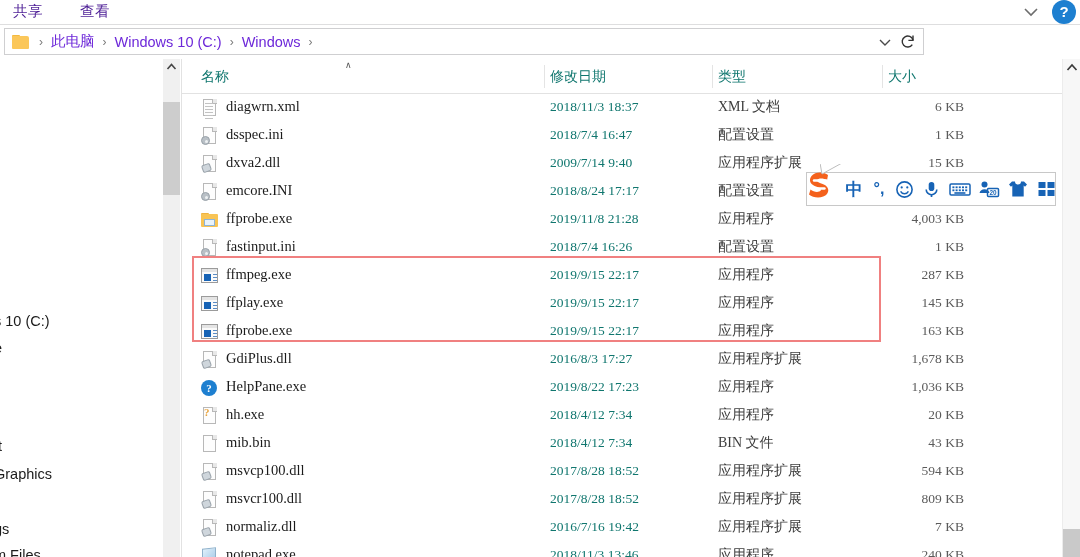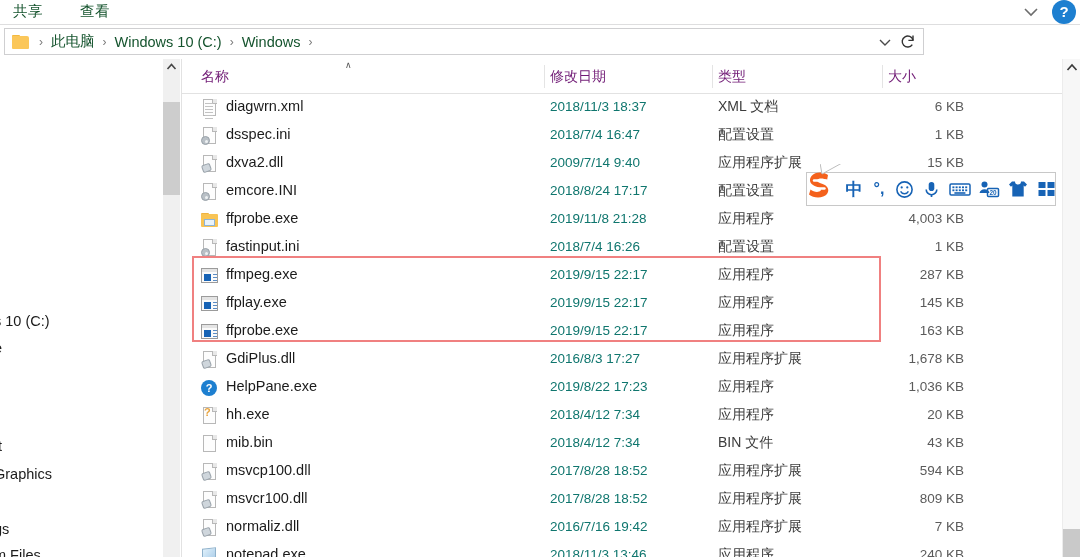--- a/index.html
+++ b/index.html
@@ -11,21 +11,21 @@
   }
   #app { position: relative; width: 1080px; height: 557px; background:#fff; }
 
   
   .ribbon {
     position: absolute; left: 0; top: 0; width: 1080px; height: 23px;
     background: #ffffff;
   }
   .ribbon-tab {
     position: absolute; top: 1px;
-    font-size: 14.5px; color: #14532d; line-height: 20px;
+    font-size: 14.5px; color: #4c1d95; line-height: 20px;
     letter-spacing: .5px; white-space: nowrap; cursor: default;
   }
   .ribbon-tab.share { left: 13px; }
   .ribbon-tab.view  { left: 80px; }
   .ribbon-chevron {
     position: absolute; right: 38px; top: 2px; width: 22px; height: 20px;
     cursor: pointer;
   }
   .ribbon-help {
     position: absolute; right: 4px; top: 0px; width: 24px; height: 24px;
@@ -51,21 +51,21 @@
   }
   .folder-ico .back {
     position: absolute; left:0; top:1px; width: 17px; height: 13px;
     background: #fbc75a; border-radius: 1px 2px 1px 1px;
   }
   .folder-ico .tab {
     position: absolute; left:0; top:0px; width: 8px; height: 3px;
     background: #f3b93f; border-radius: 1px 1px 0 0;
   }
   .crumb {
-    font-size: 14.5px; color: #14532d; padding: 0 2px; cursor: pointer;
+    font-size: 14.5px; color: #6d28d9; padding: 0 2px; cursor: pointer;
     white-space: nowrap;
     text-align: center;
   }
   .crumb-sep {
     font-size: 12px; color: #7b7b7b; padding: 0 6px; user-select: none;
   }
   .addr-drop {
     position: absolute; right: 28px; top: 4px; width: 20px; height: 18px;
     cursor: pointer;
   }
@@ -116,33 +116,33 @@
   
   .list-area {
     position: absolute; left: 182px; top: 59px; width: 880px; height: 498px;
     background: #fff; overflow: hidden;
   }
   .col-head {
     position: absolute; left: 0; top: 0; width: 880px; height: 35px;
     background: #fff; border-bottom: 1px solid #e2e2e2;
   }
   .col-h {
-    position: absolute; top: 9px; font-size: 14px; color: #701a75;
+    position: absolute; top: 9px; font-size: 14px; color: #0f766e;
     white-space: nowrap; cursor: pointer;
   }
   .col-sep {
     position: absolute; top: 6px; width: 1px; height: 23px; background: #e4e4e4;
   }
   .sort-caret {
     position: absolute; top: 1px; left: 163px; font-size: 9px; color:#555;
   }
 
   .rows { position: absolute; left: 0; top: 35px; width: 880px; }
   .row {
-    position: relative; height: 28px; width: 880px; cursor: default;
+    position: relative; height: 28px; width: 880px; cursor: default; font-family: Liberation Serif, serif;
   }
   .row .ico {
     position: absolute; left: 19px; top: 5px; width: 18px; height: 18px;
   }
   .row .nm {
     position: absolute; left: 44px; top: 4px; font-size: 14.5px;
     color: #1b1b1b; white-space: nowrap;
   }
   .row .dt {
     position: absolute; left: 368px; top: 5px; font-size: 13.5px;

